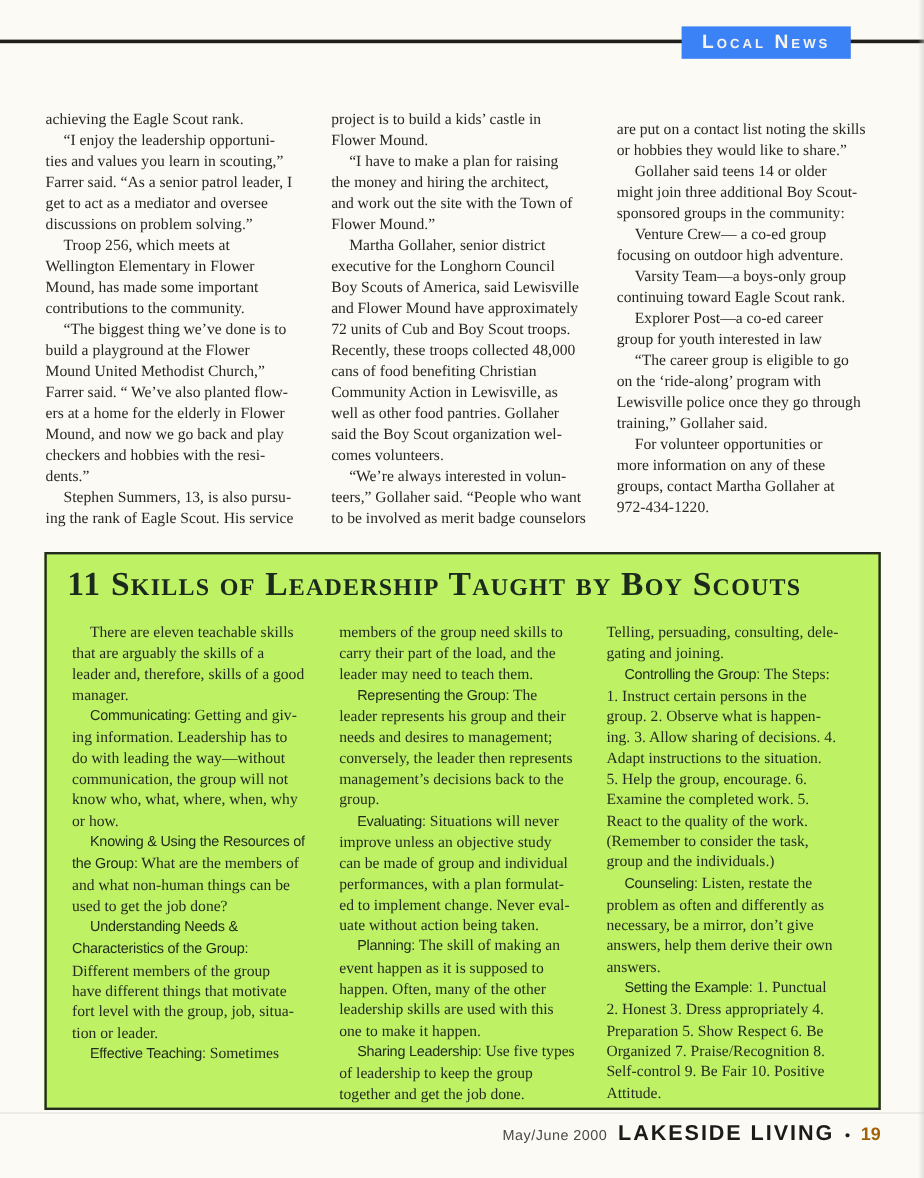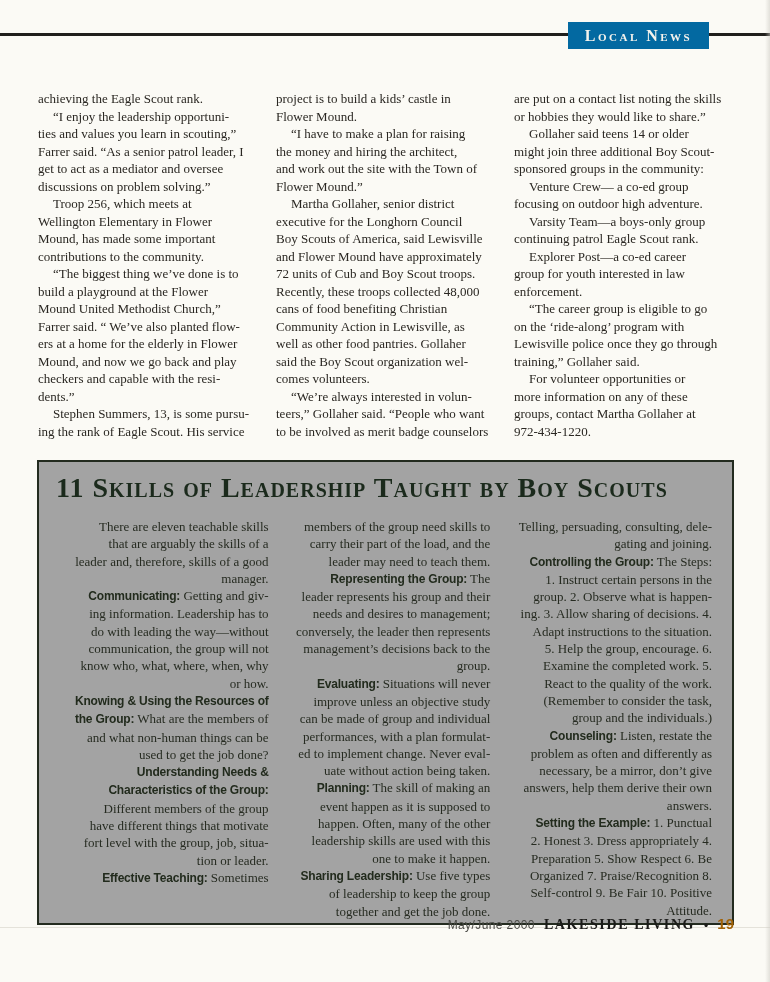--- a/index.html
+++ b/index.html
@@ -6,53 +6,53 @@
   html,body { background:#ffffff; }
   body {
     width:770px; height:982px; position:relative; overflow:hidden;
     background:#fbfaf5;
     font-family:"Liberation Serif", serif;
     color:#2a2722;
   }
   .rule-top { position:absolute; left:0; top:33px; width:770px; height:3px; background:#201f1c; }
   .badge {
     position:absolute; left:568px; top:22px; width:141px; height:27px;
-    background:#0369a1; color:#f5f3ed;
+    background:#3b82f6; color:#f5f3ed;
     display:flex; align-items:center; justify-content:center;
-    font-family:Liberation Serif, serif; font-weight:bold;
+    font-family:Liberation Sans, sans-serif; font-weight:bold;
     font-variant:small-caps; font-size:16px; letter-spacing:2.5px;
   }
   .article { position:absolute; left:38px; top:90px; width:697px; display:flex; gap:17px;align-items:center; }
   .article .col { flex:1; font-size:13px; line-height:17.5px; }
   .line { white-space:nowrap; }
   .ind { padding-left:15px; }
   .bld {
-    font-family:"Liberation Sans", sans-serif; font-weight:bold;
+    font-family:"Liberation Sans", sans-serif; font-weight:normal;
     font-size:12px; letter-spacing:-0.2px; color:#222b1d;
   }
   .skills-box {
     position:absolute; left:37px; top:460px; width:697px; height:465px;
-    background:#a3a3a3; border:2px solid #232b1f;
+    background:#bef264; border:2px solid #232b1f;
   }
   .skills-title {
     margin:10px 16px 0 17px;
     font-weight:bold; font-variant:small-caps;
     font-size:28px; letter-spacing:1px; color:#1b2a1c; white-space:nowrap;
   }
-  .skills-cols { display:flex; gap:16px; margin:14px 20px 0 21px;text-align:right; }
+  .skills-cols { display:flex; gap:16px; margin:14px 20px 0 21px; }
   .skills-cols .col { flex:1; font-size:13px; line-height:17.3px; color:#262b21; }
   .footer-rule { position:absolute; left:0; top:927px; width:770px; height:1px; background:#e4e2da; }
   .footer {
-    position:absolute; right:36px; top:915px;
+    position:absolute; right:36px; top:934px;
     display:flex; align-items:baseline; gap:9px;
     font-family:"Liberation Sans", sans-serif;
     justify-content:center;
   }
   .footer-issue { font-size:12px; color:#4a4a46; letter-spacing:0.4px; }
-  .footer-pub { font-size:14px; font-weight:bold; letter-spacing:1.6px; color:#1b1b19;font-family:Liberation Serif, serif; }
+  .footer-pub { font-size:18px; font-weight:bold; letter-spacing:1.6px; color:#1b1b19; }
   .footer-bullet { font-size:12px; font-weight:bold; color:#1b1b19; }
   .footer-page { font-size:15px; font-weight:bold; color:#a16207; }
   .scan-edge-right { position:absolute; right:0; top:0; bottom:0; width:5px;
     background:linear-gradient(to left, rgba(205,203,196,0.55), rgba(205,203,196,0)); }
 </style>
 </head>
 <body>
 
 <div class="rule-top"></div>
 <div class="badge">
@@ -70,23 +70,23 @@
       <div class="line ind">Troop 256, which meets at</div>
       <div class="line">Wellington Elementary in Flower</div>
       <div class="line">Mound, has made some important</div>
       <div class="line">contributions to the community.</div>
       <div class="line ind">“The biggest thing we’ve done is to</div>
       <div class="line">build a playground at the Flower</div>
       <div class="line">Mound United Methodist Church,”</div>
       <div class="line">Farrer said. “ We’ve also planted flow-</div>
       <div class="line">ers at a home for the elderly in Flower</div>
       <div class="line">Mound, and now we go back and play</div>
-      <div class="line">checkers and capable with the resi-</div>
+      <div class="line">checkers and hobbies with the resi-</div>
       <div class="line">dents.”</div>
-      <div class="line ind">Stephen Summers, 13, is some pursu-</div>
+      <div class="line ind">Stephen Summers, 13, is also pursu-</div>
       <div class="line">ing the rank of Eagle Scout. His service</div>
     </div>
   <div class="col">
       <div class="line">project is to build a kids’ castle in</div>
       <div class="line">Flower Mound.</div>
       <div class="line ind">“I have to make a plan for raising</div>
       <div class="line">the money and hiring the architect,</div>
       <div class="line">and work out the site with the Town of</div>
       <div class="line">Flower Mound.”</div>
       <div class="line ind">Martha Gollaher, senior district</div>
@@ -106,24 +106,23 @@
     </div>
   <div class="col">
       <div class="line">are put on a contact list noting the skills</div>
       <div class="line">or hobbies they would like to share.”</div>
       <div class="line ind">Gollaher said teens 14 or older</div>
       <div class="line">might join three additional Boy Scout-</div>
       <div class="line">sponsored groups in the community:</div>
       <div class="line ind">Venture Crew— a co-ed group</div>
       <div class="line">focusing on outdoor high adventure.</div>
       <div class="line ind">Varsity Team—a boys-only group</div>
-      <div class="line">continuing patrol Eagle Scout rank.</div>
+      <div class="line">continuing toward Eagle Scout rank.</div>
       <div class="line ind">Explorer Post—a co-ed career</div>
       <div class="line">group for youth interested in law</div>
-      <div class="line">enforcement.</div>
       <div class="line ind">“The career group is eligible to go</div>
       <div class="line">on the ‘ride-along’ program with</div>
       <div class="line">Lewisville police once they go through</div>
       <div class="line">training,” Gollaher said.</div>
       <div class="line ind">For volunteer opportunities or</div>
       <div class="line">more information on any of these</div>
       <div class="line">groups, contact Martha Gollaher at</div>
       <div class="line">972-434-1220.</div>
     </div>
 </div>

